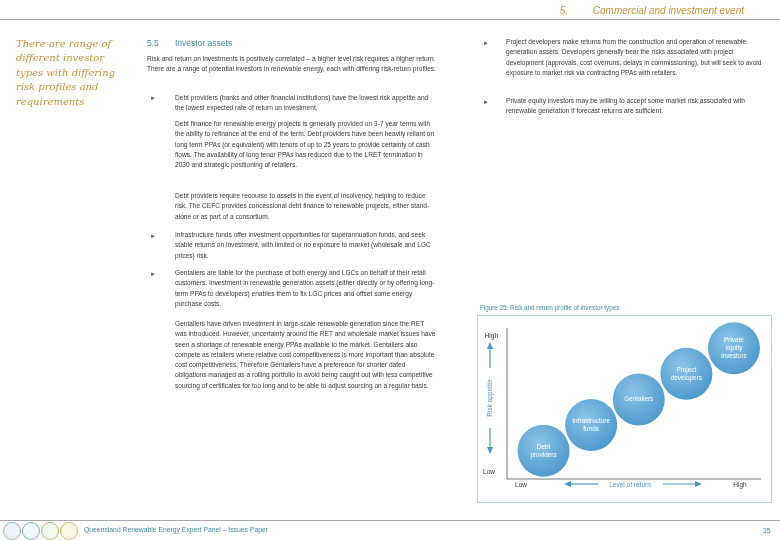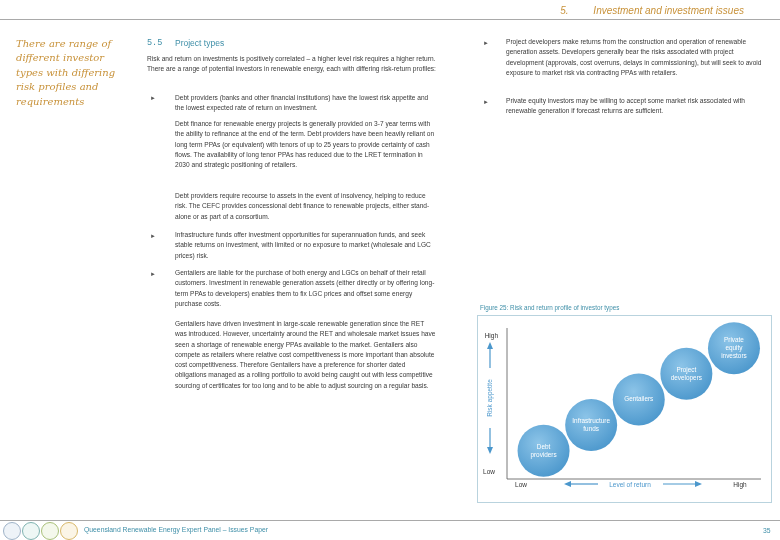--- a/index.html
+++ b/index.html
@@ -3,47 +3,47 @@
 <meta charset="utf-8">
 <style>
   html, body { margin:0; padding:0; }
   body { width:780px; height:540px; background:#ffffff; position:relative; overflow:hidden;
          font-family:"Liberation Sans", sans-serif; color:#3a3a3a; }
   .hdr { position:absolute; top:5px; right:36px; font-size:10px; font-style:italic; color:#c8923a; }
   .hdr .num { margin-right:22px; }
   .hdr-line { position:absolute; top:19px; left:0; width:780px; height:1px; background:#a9a9a9; }
   .pullquote { position:absolute; left:16px; top:37px; width:110px; font-family:"DejaVu Serif", serif;
                font-style:italic; font-size:10px; line-height:14.4px; color:#c8923a; }
-  .sec-num { position:absolute; left:147px; top:38px; font-size:8.5px; color:#3f8fa8;font-family:Liberation Mono, monospace; }
+  .sec-num { position:absolute; left:147px; top:38px; font-size:8.5px; color:#3f8fa8; }
   .sec-title { position:absolute; left:175px; top:38px; font-size:8.5px; color:#3f8fa8; }
   .para { position:absolute; font-size:6.6px; line-height:10.3px; color:#3a3a3a; }
   .bullet { position:absolute; font-size:6.6px; line-height:10.3px; color:#3a3a3a; }
   .bmark { position:absolute; font-size:6px; color:#555; }
   .fig-caption { position:absolute; left:480px; top:304px; font-size:6.3px; color:#3f8fa8; }
   .figbox { position:absolute; left:477px; top:315px; width:293px; height:186px; border:1px solid #b9d3de; }
   .footer-line { position:absolute; top:520px; left:0; width:780px; height:1px; background:#a9a9a9; }
   .footer-text { position:absolute; left:84px; top:526px; font-size:6.8px; color:#3f8fa8; }
   .page-num { position:absolute; left:763px; top:527px; font-size:6.8px; color:#3f8fa8; }
   .logos { position:absolute; left:3px; top:522px; }
   .logo { position:absolute; width:18px; height:18px; border-radius:50%; border:1px solid; box-sizing:border-box; }
   .chart-text { font-family:"Liberation Sans", sans-serif; }
 </style>
 </head>
 <body>
 
 <div class="hdr">
   <span class="num">5.</span>
-  <span>Investment and investment issues</span>
+  <span>Commercial and investment event</span>
 </div>
 <div class="hdr-line"></div>
 
 <div class="pullquote">There are range of different investor types with differing risk profiles and requirements</div>
 
 <div class="sec-num">5.5</div>
-<div class="sec-title">Project types</div>
+<div class="sec-title">Investor assets</div>
 
 <div class="para" style="left:147px; top:54px; width:290px;">Risk and return on investments is positively correlated – a higher level risk requires a higher return. There are a range of potential investors in renewable energy, each with differing risk-return profiles:</div>
 
 <span class="bmark" style="left:150px; top:95px;">►</span>
 <div class="bullet" style="left:175px; top:93px; width:262px;">Debt providers (banks and other financial institutions) have the lowest risk appetite and the lowest expected rate of return on investment.</div>
 
 <div class="para" style="left:175px; top:119px; width:262px;">Debt finance for renewable energy projects is generally provided on 3-7 year terms with the ability to refinance at the end of the term. Debt providers have been heavily reliant on long term PPAs (or equivalent) with tenors of up to 25 years to provide certainty of cash flows. The availability of long tenor PPAs has reduced due to the LRET termination in 2030 and strategic positioning of retailers.</div>
 <div class="para" style="left:175px; top:191px; width:262px;">Debt providers require recourse to assets in the event of insolvency, helping to reduce risk. The CEFC provides concessional debt finance to renewable projects, either stand-alone or as part of a consortium.</div>
 
 <span class="bmark" style="left:150px; top:233px;">►</span>

